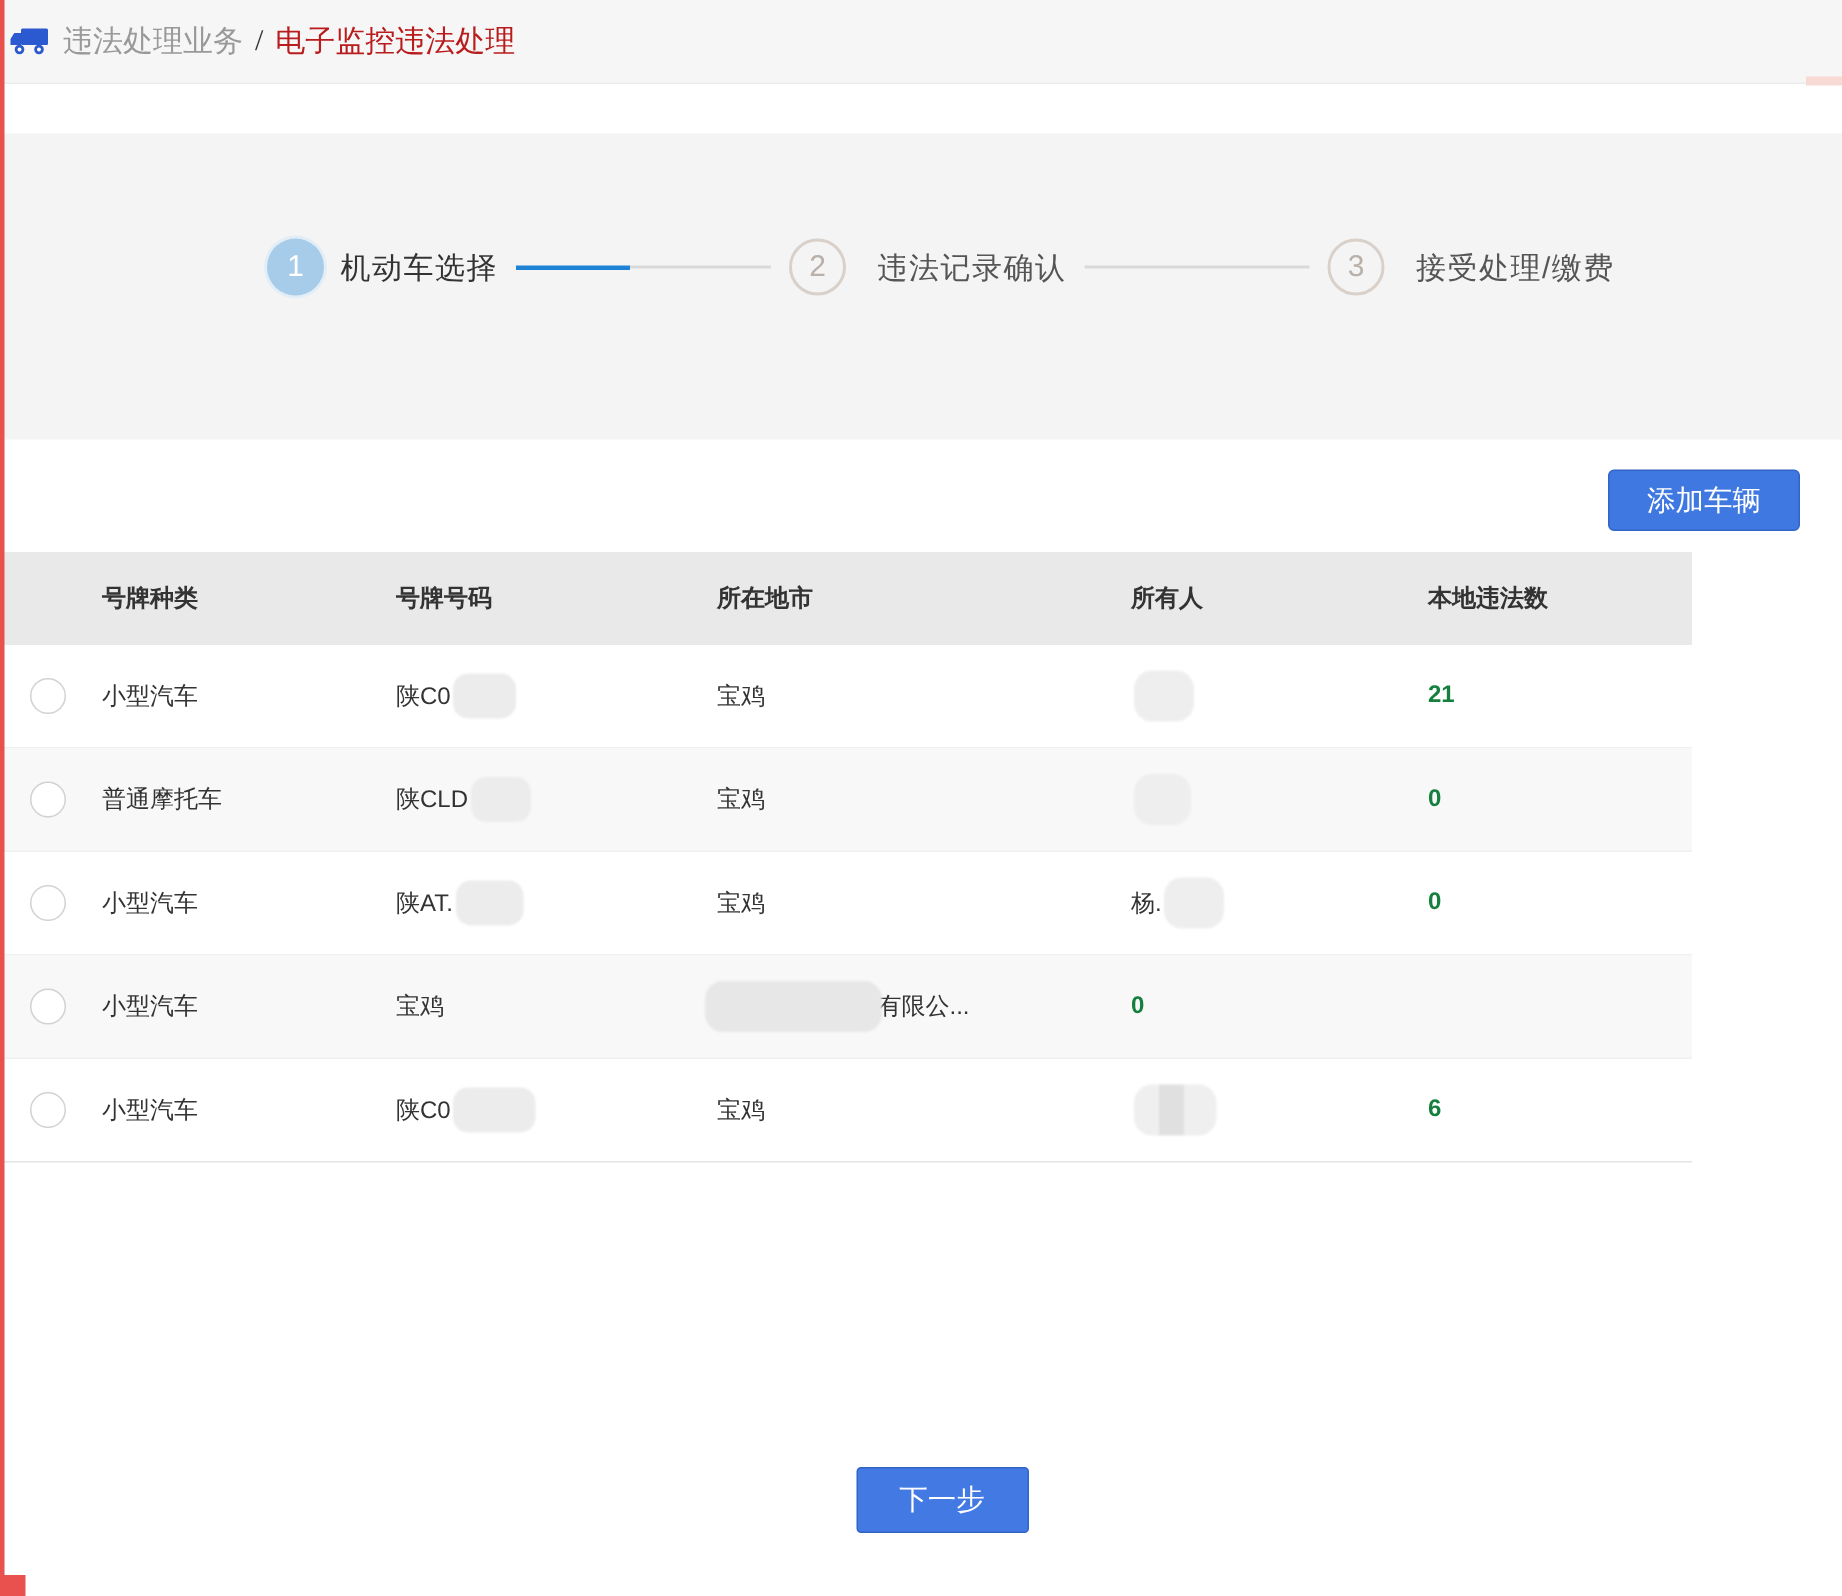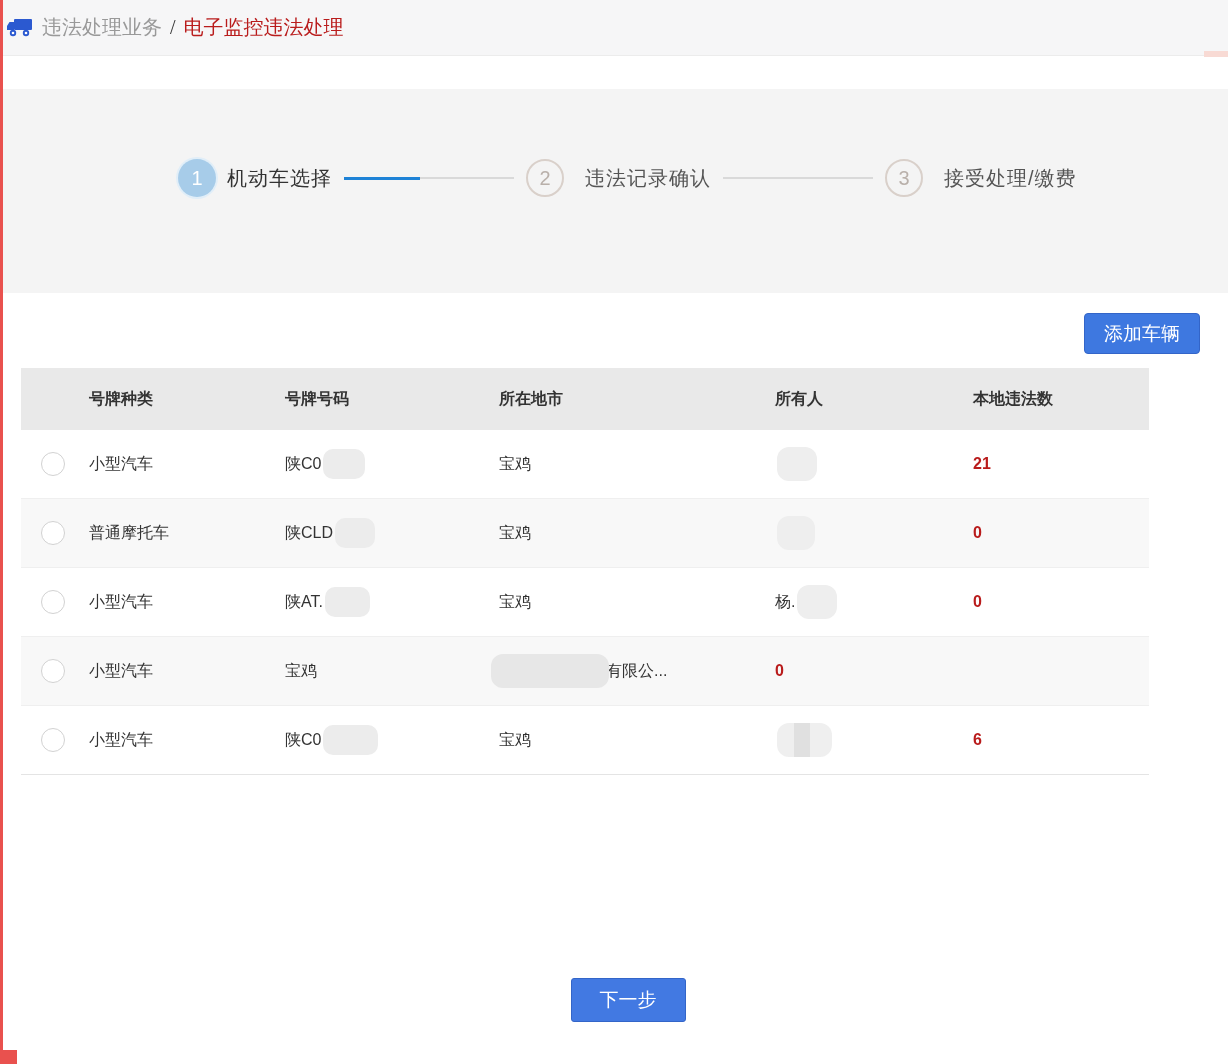--- a/index.html
+++ b/index.html
@@ -44,40 +44,40 @@
   .connector .seg-gray { width:94px; height:2px; background:#d9d9d9; }
   .connector.full-gray .seg-gray { width:150px; }
 
   
   .toolbar { display:flex; justify-content:flex-end; padding:20px 28px 0 0; }
   .btn-blue {
     background:#3e78e0; border:1px solid #3365c8; color:#fff;
     border-radius:4px; font-size:19px; cursor:pointer;
     font-family:"Liberation Sans","DejaVu Sans",sans-serif;
   }
-  .add-vehicle-btn { width:116px; height:41px; }
-
-  
-  .vehicle-table { margin-top:14px; width:1128px;margin-left:21px; }
+  .add-vehicle-btn { width:128px; height:41px; }
+
+  
+  .vehicle-table { margin-top:14px; width:1128px; }
   .trow {
     display:grid;
     grid-template-columns:68px 196px 214px 276px 198px auto;
     align-items:center;
   }
   .thead { height:62px; background:#e9e9e9; font-weight:bold; font-size:16px; color:#333; }
   .tbody-row { height:69px; font-size:16px; border-bottom:1px solid #efefef; cursor:pointer; }
   .tbody-row.alt { background:#f8f8f8; }
   .tbody-row:last-child { border-bottom:1px solid #e4e4e4; }
   .radio-cell { display:flex; }
   .radio {
     width:24px; height:24px; margin-left:20px; border-radius:50%;
     border:1px solid #d2d2d2; background:#fff; cursor:pointer;
   }
   .cell { display:flex; align-items:center; white-space:nowrap; }
-  .count-cell { font-weight:bold; color:#b91c1c; }
+  .count-cell { font-weight:bold; color:#15803d; }
 
   
   .blob { display:inline-block; background:#ececec; border-radius:10px; height:30px; margin-left:2px; filter:blur(0.6px); }
   .blob.owner { height:34px; border-radius:12px; background:#eeeeee; }
   .blob.w42{width:42px}.blob.w40{width:40px}.blob.w45{width:45px}.blob.w55{width:55px}
   .blob.w38{width:38px}.blob.w118{width:118px;background:#e7e7e7}
   .blob.shift-left{margin-left:-8px}
   .owner-suffix{margin-left:-3px}
   .blob.dark-mid{background:linear-gradient(90deg,#efefef 0 30%,#e0e0e0 30% 60%,#efefef 60%)}
 

